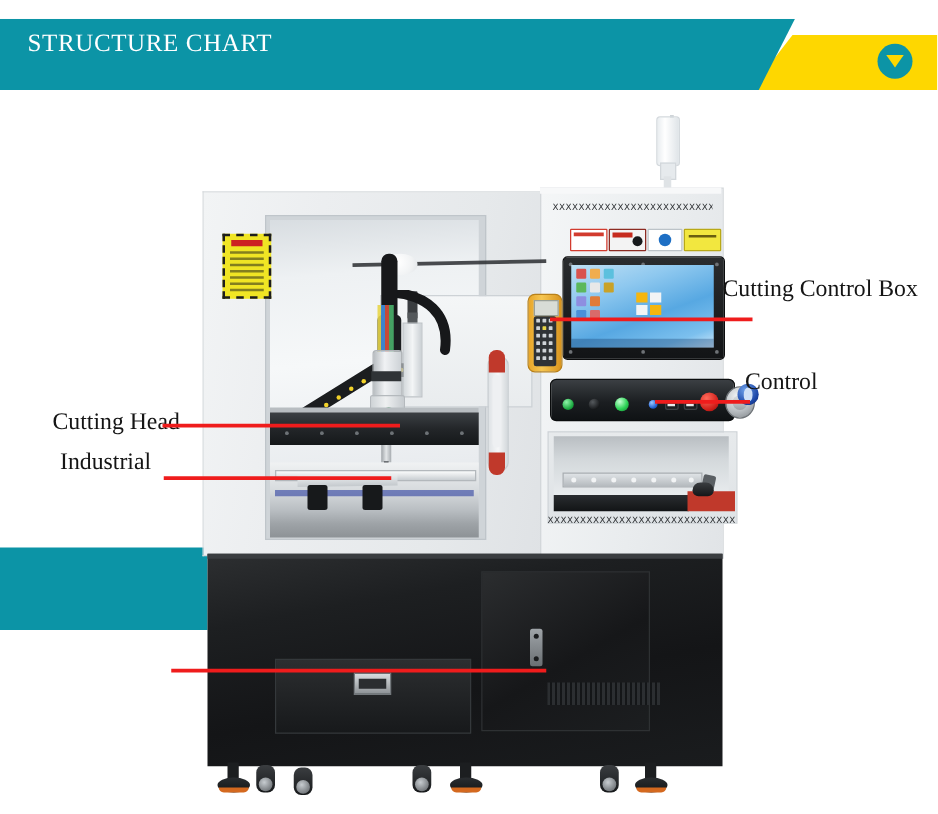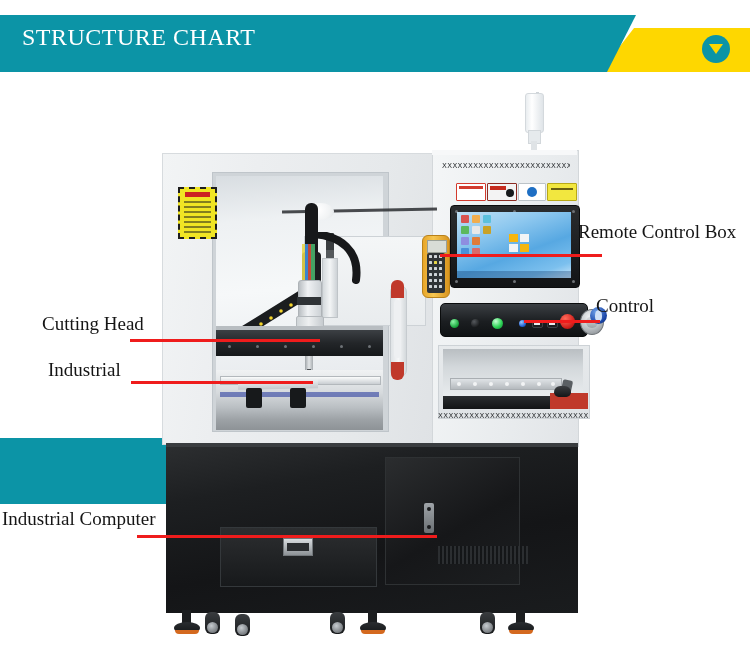--- a/index.html
+++ b/index.html
@@ -15,21 +15,21 @@
     background:var(--yellow);
     clip-path:polygon(34px 0,150px 0,150px 44px,0 44px);
   }
   .hdr-teal{
     position:absolute;left:0;top:15px;width:636px;height:57px;
     background:var(--teal);
     clip-path:polygon(0 0,636px 0,607px 57px,0 57px);
   }
   .hdr-title{
     position:absolute;left:22px;top:24px;
-    font-size:24px;letter-spacing:.5px;color:#ffffff;
+    font-size:20px;letter-spacing:.5px;color:#ffffff;
     font-family:"Liberation Serif", serif;font-weight:400;
     white-space:nowrap;
   }
   .hdr-circle{
     position:absolute;left:702px;top:35px;width:28px;height:28px;border-radius:50%;
     background:var(--teal);
   }
   .hdr-circle .tri{
     position:absolute;left:7px;top:9px;width:0;height:0;
     border-left:7px solid transparent;border-right:7px solid transparent;
@@ -471,28 +471,27 @@
       </div>
     <div class="foot-stem" style="left:366px;top:470px"></div>
     <div class="foot" style="left:358px;top:482px">
         <i></i>
       </div>
     <div class="caster" style="left:330px;top:472px">
         <i></i>
       </div>
   </div>
 
-  <div class="lbl" style="left:42px;top:313px;">Cutting Head</div>
+  <div class="lbl" style="left:42px;top:327px;">Cutting Head</div>
   <div class="rline" style="left:130px;top:339px;width:190px;"></div>
 
   <div class="lbl" style="left:48px;top:359px;">Industrial</div>
   <div class="rline" style="left:131px;top:381px;width:182px;"></div>
 
-  <div class="lbl" style="left:2px;top:508px;">Industrial Computer</div>
   <div class="rline" style="left:137px;top:535px;width:300px;"></div>
 
-  <div class="lbl" style="left:578px;top:221px;">Remote Control Box</div>
+  <div class="lbl" style="left:578px;top:221px;">Cutting Control Box</div>
   <div class="rline" style="left:440px;top:254px;width:162px;"></div>
 
   <div class="lbl" style="left:596px;top:295px;">Control</div>
   <div class="rline" style="left:524px;top:320px;width:76px;"></div>
 
 </div>
 
 </body></html>

